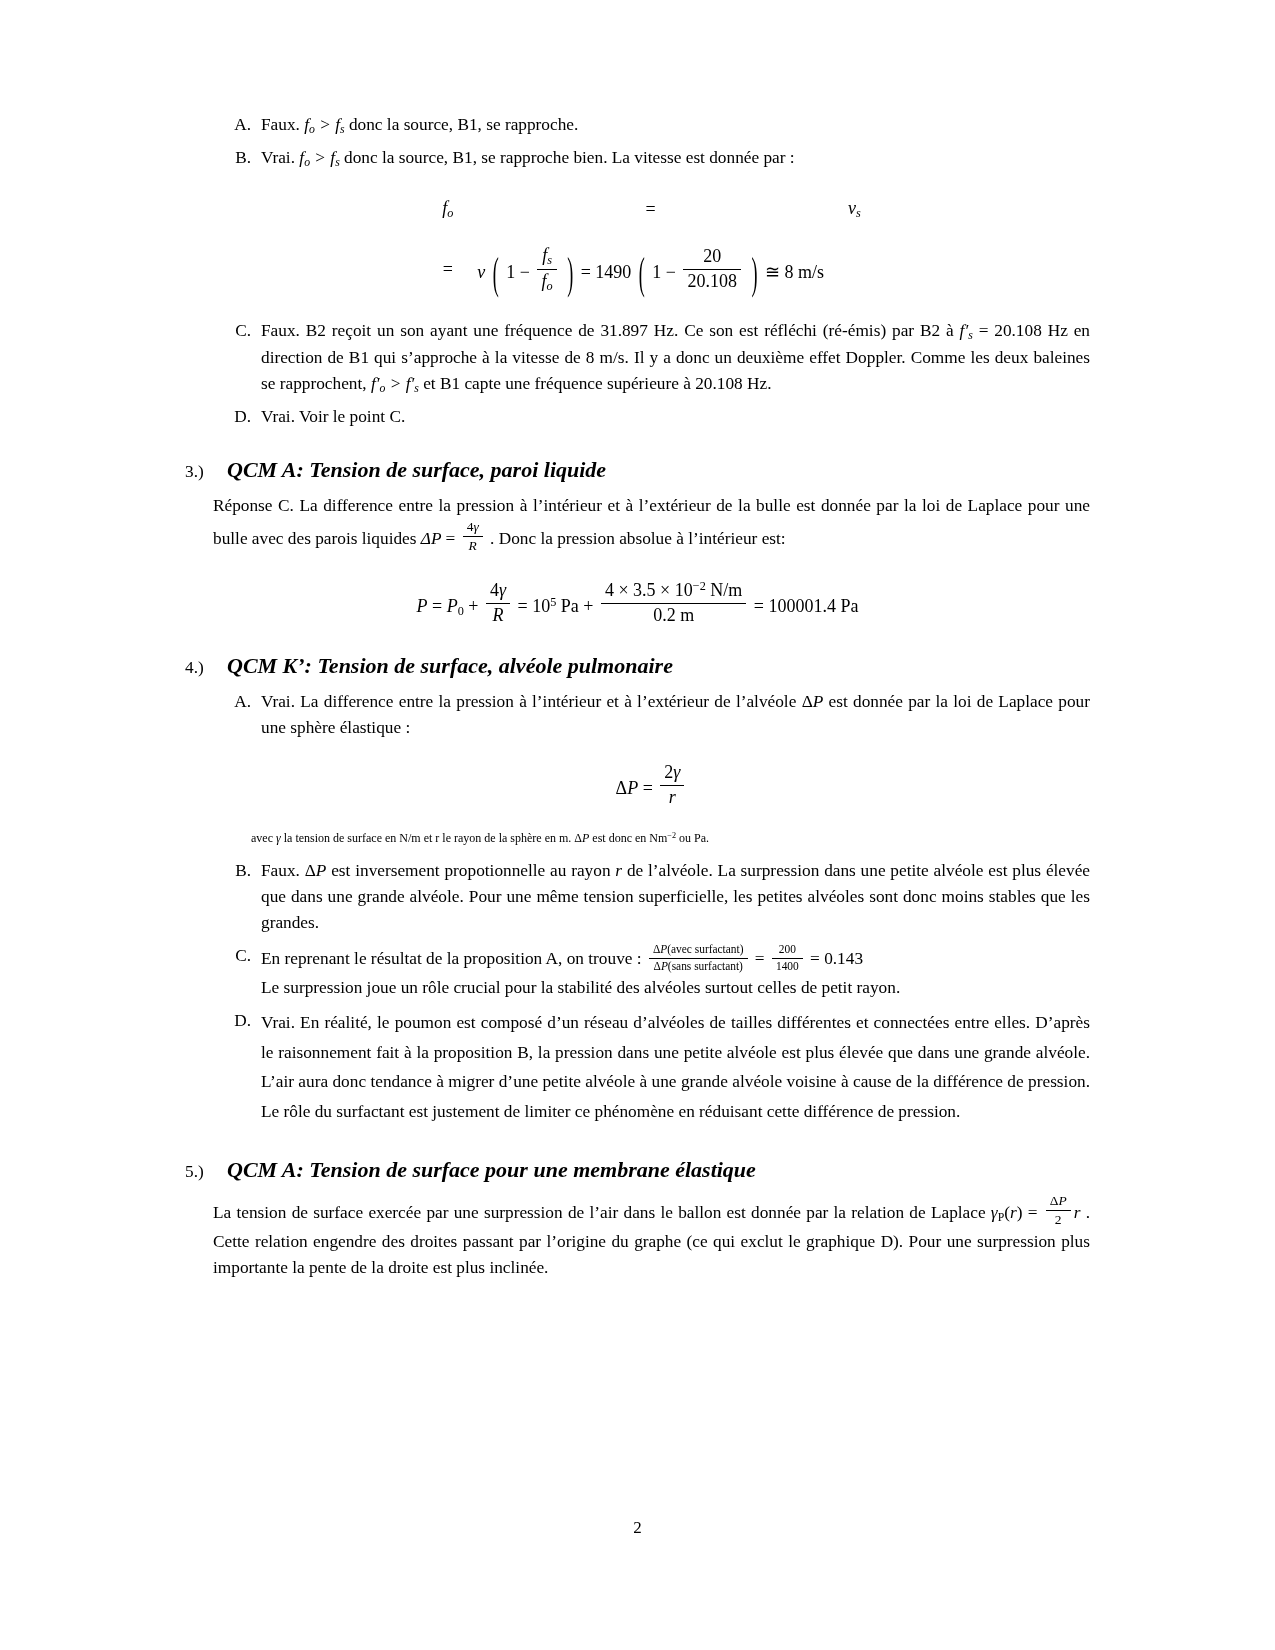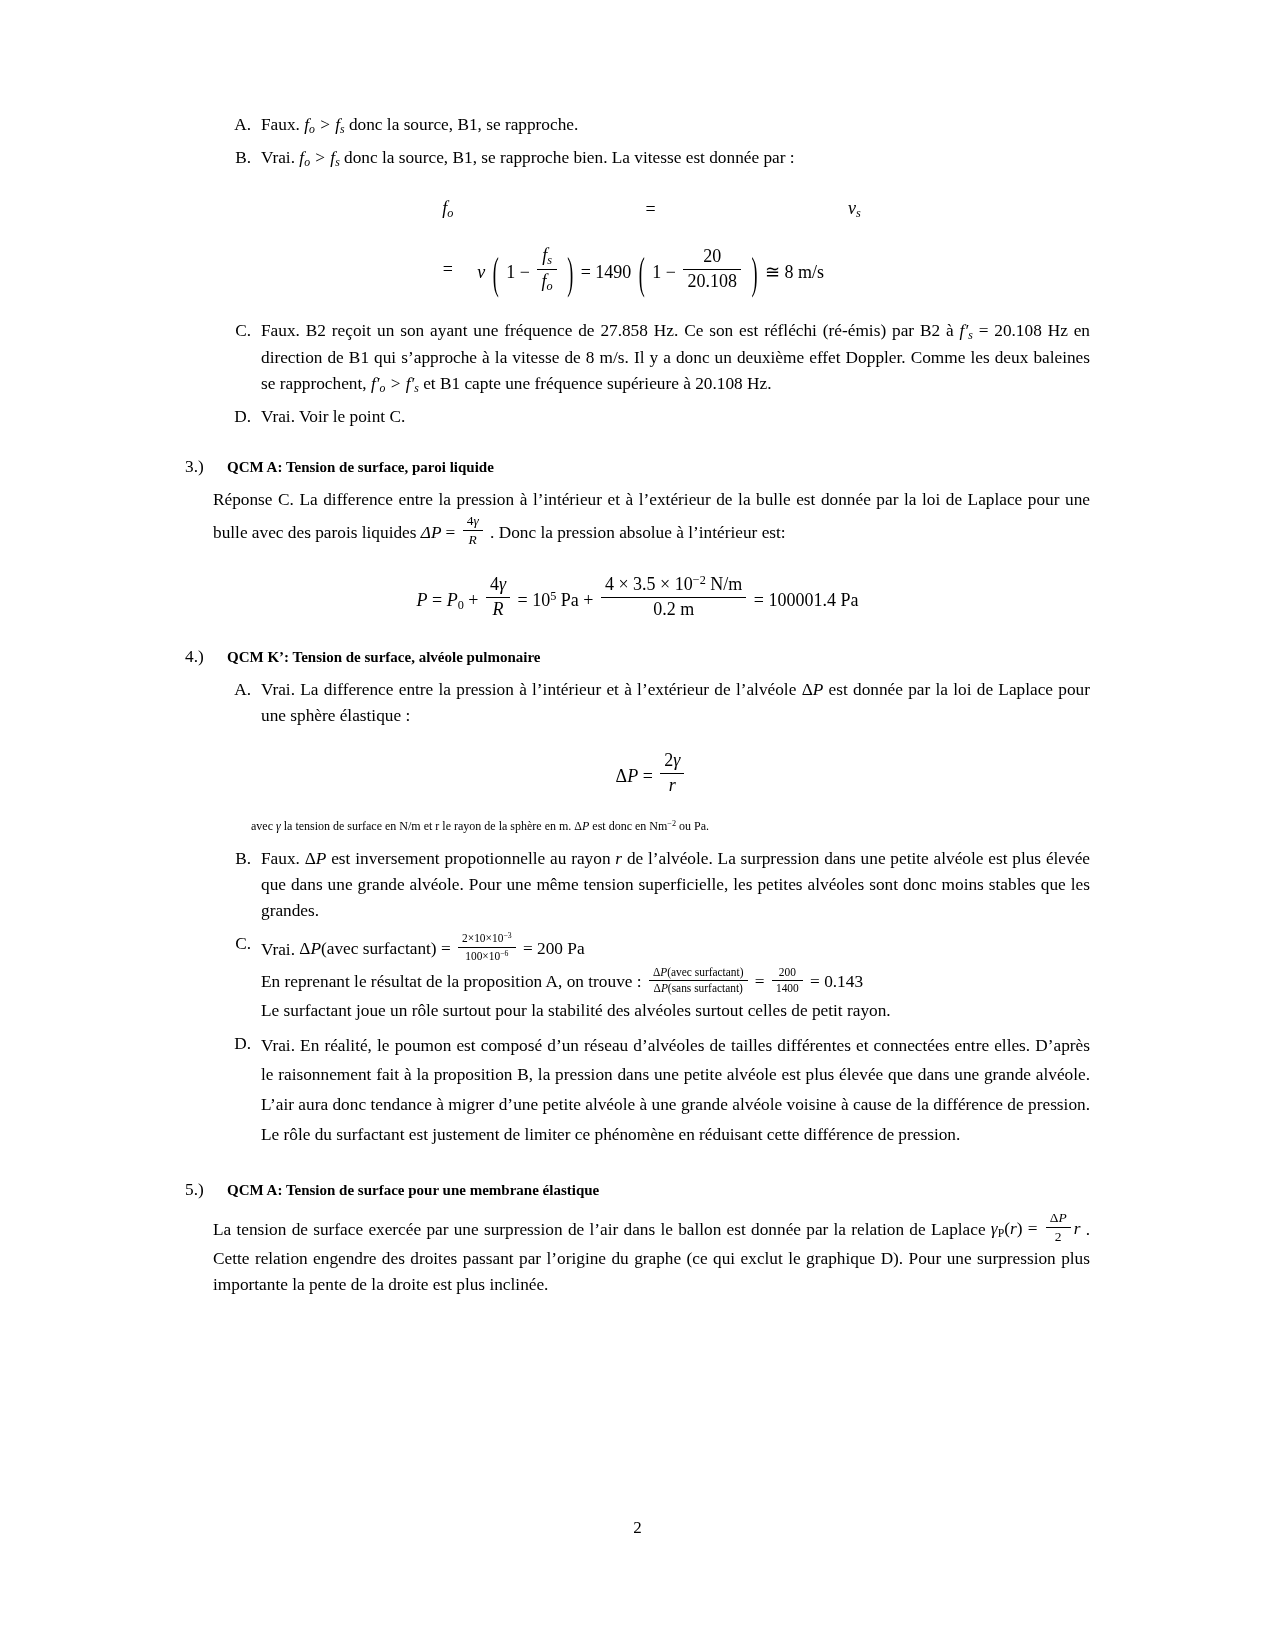--- a/index.html
+++ b/index.html
@@ -61,21 +61,22 @@
     margin: 26px 0 10px 0;
   }
   .sec .num {
     flex: 0 0 auto;
     width: 42px;
     font-size: 17.3px;
   }
   .sec .title {
     flex: 1 1 auto;
     font-weight: bold;
-    font-size: 15px;
+    font-size: 22px;
+    font-style: italic;
   }
   .secbody {
     margin-left: 42px;
     font-size: 17.3px;
     line-height: 1.52;
     text-align: justify;
   }
   .sub {
     margin-left: 28px;
   }
@@ -188,21 +189,21 @@
             <span class="frac"><span class="num mr">20</span><span class="den mr">20.108</span></span>
             <span class="paren">)</span>
             <span class="mr">≅ 8 m/s</span>
           </span>
         </span>
       </div>
 
       <div class="item">
         <div class="lbl">C.</div>
         <div class="body">
-          <span>Faux. B2 reçoit un son ayant une fréquence de 27.858 Hz. Ce son est réfléchi (ré-émis) par B2 à</span>
+          <span>Faux. B2 reçoit un son ayant une fréquence de 31.897 Hz. Ce son est réfléchi (ré-émis) par B2 à</span>
           <span class="m nb"><span class="m">f</span>′<sub class="e">s</sub></span>
           <span>= 20.108 Hz en direction de B1 qui s’approche à la vitesse de 8 m/s. Il y a donc un deuxième</span>
           <span>effet Doppler. Comme les deux baleines se rapprochent,</span>
           <span class="m nb"><span class="m">f</span>′<sub class="e">o</sub> &gt; <span class="m">f</span>′<sub class="e">s</sub></span>
           <span>et B1 capte une fréquence</span>
           <span>supérieure à 20.108 Hz.</span>
         </div>
       </div>
 
       <div class="item">
@@ -274,37 +275,29 @@
           <span>est inversement propotionnelle au rayon</span>
           <span class="m">r</span>
           <span>de l’alvéole. La surpression dans une petite alvéole est plus élevée que dans une grande alvéole. Pour une même tension superficielle, les petites alvéoles sont donc moins stables que les grandes.</span>
         </div>
       </div>
 
       <div class="item">
         <div class="lbl">C.</div>
         <div class="body" style="text-align:left;">
           <div style="margin-bottom:2px;">
-            <span>Vrai.</span>
-            <span class="nb">
-              Δ<span class="m">P</span><span class="mr">(avec surfactant) =</span>
-              <span class="frac xs"><span class="num mr">2×10×10<sup class="e">−3</sup></span><span class="den mr">100×10<sup class="e">−6</sup></span></span>
-              <span class="mr">= 200 Pa</span>
-            </span>
-          </div>
-          <div style="margin-bottom:2px;">
             <span>En reprenant le résultat de la proposition A, on trouve :</span>
             <span class="nb">
               <span class="frac xs"><span class="num"><span class="mr">Δ</span><span class="m">P</span><span class="mr">(avec surfactant)</span></span><span class="den"><span class="mr">Δ</span><span class="m">P</span><span class="mr">(sans surfactant)</span></span></span>
               <span class="mr">=</span>
               <span class="frac xs"><span class="num mr">200</span><span class="den mr">1400</span></span>
               <span class="mr">= 0.143</span>
             </span>
           </div>
-          <div>Le surfactant joue un rôle surtout pour la stabilité des alvéoles surtout celles de petit rayon.</div>
+          <div>Le surpression joue un rôle crucial pour la stabilité des alvéoles surtout celles de petit rayon.</div>
         </div>
       </div>
 
       <div class="item" style="line-height:1.72;">
         <div class="lbl">D.</div>
         <div class="body" style="line-height:1.72;">Vrai. En réalité, le poumon est composé d’un réseau d’alvéoles de tailles différentes et connectées entre elles. D’après le raisonnement fait à la proposition B, la pression dans une petite alvéole est plus élevée que dans une grande alvéole. L’air aura donc tendance à migrer d’une petite alvéole à une grande alvéole voisine à cause de la différence de pression. Le rôle du surfactant est justement de limiter ce phénomène en réduisant cette différence de pression.</div>
       </div>
     </div>
 
     <div class="sec" style="margin-top:30px;">

